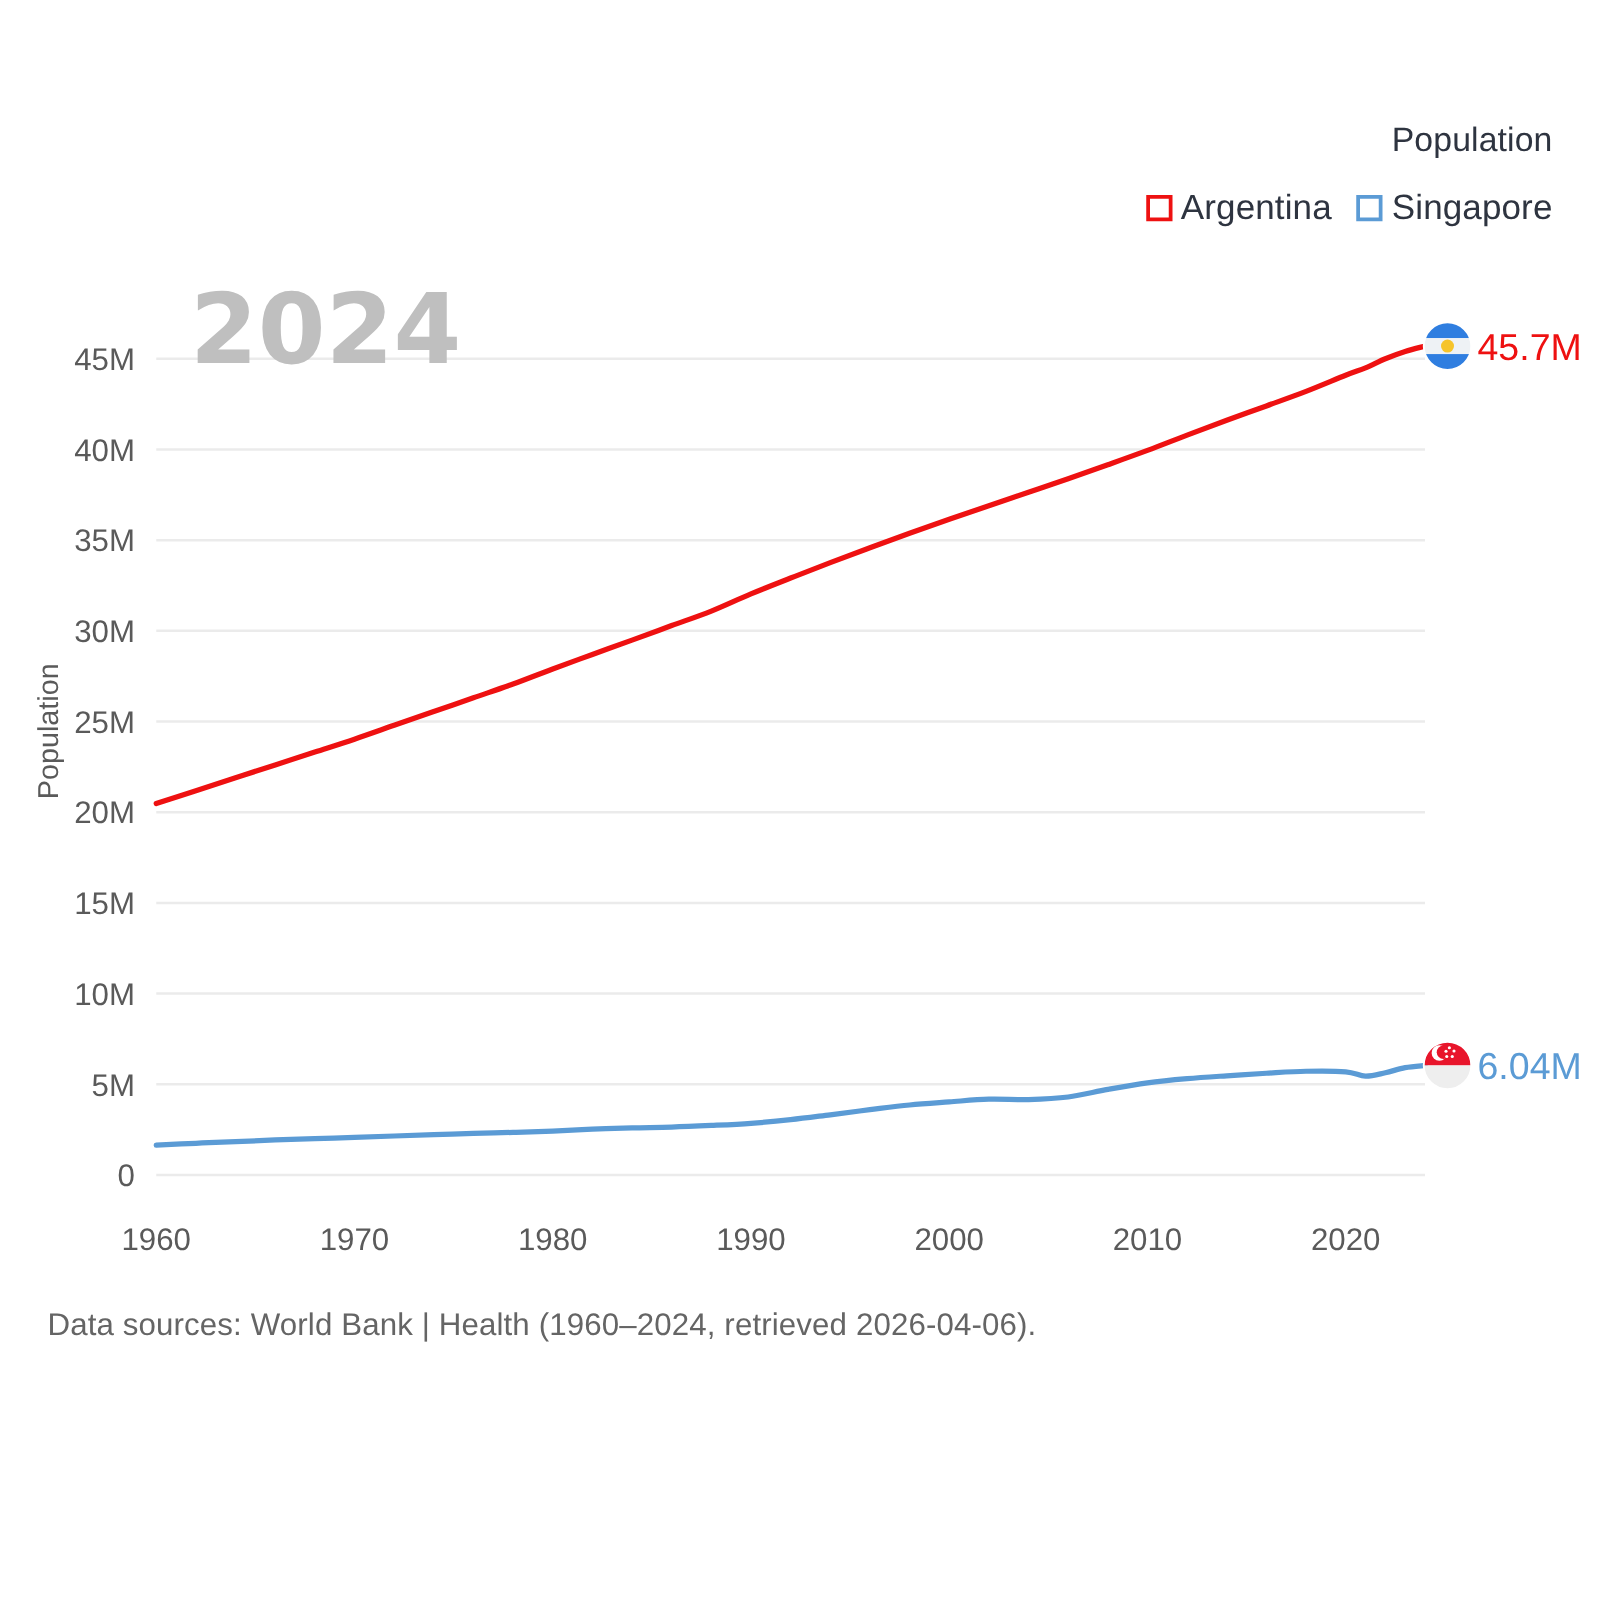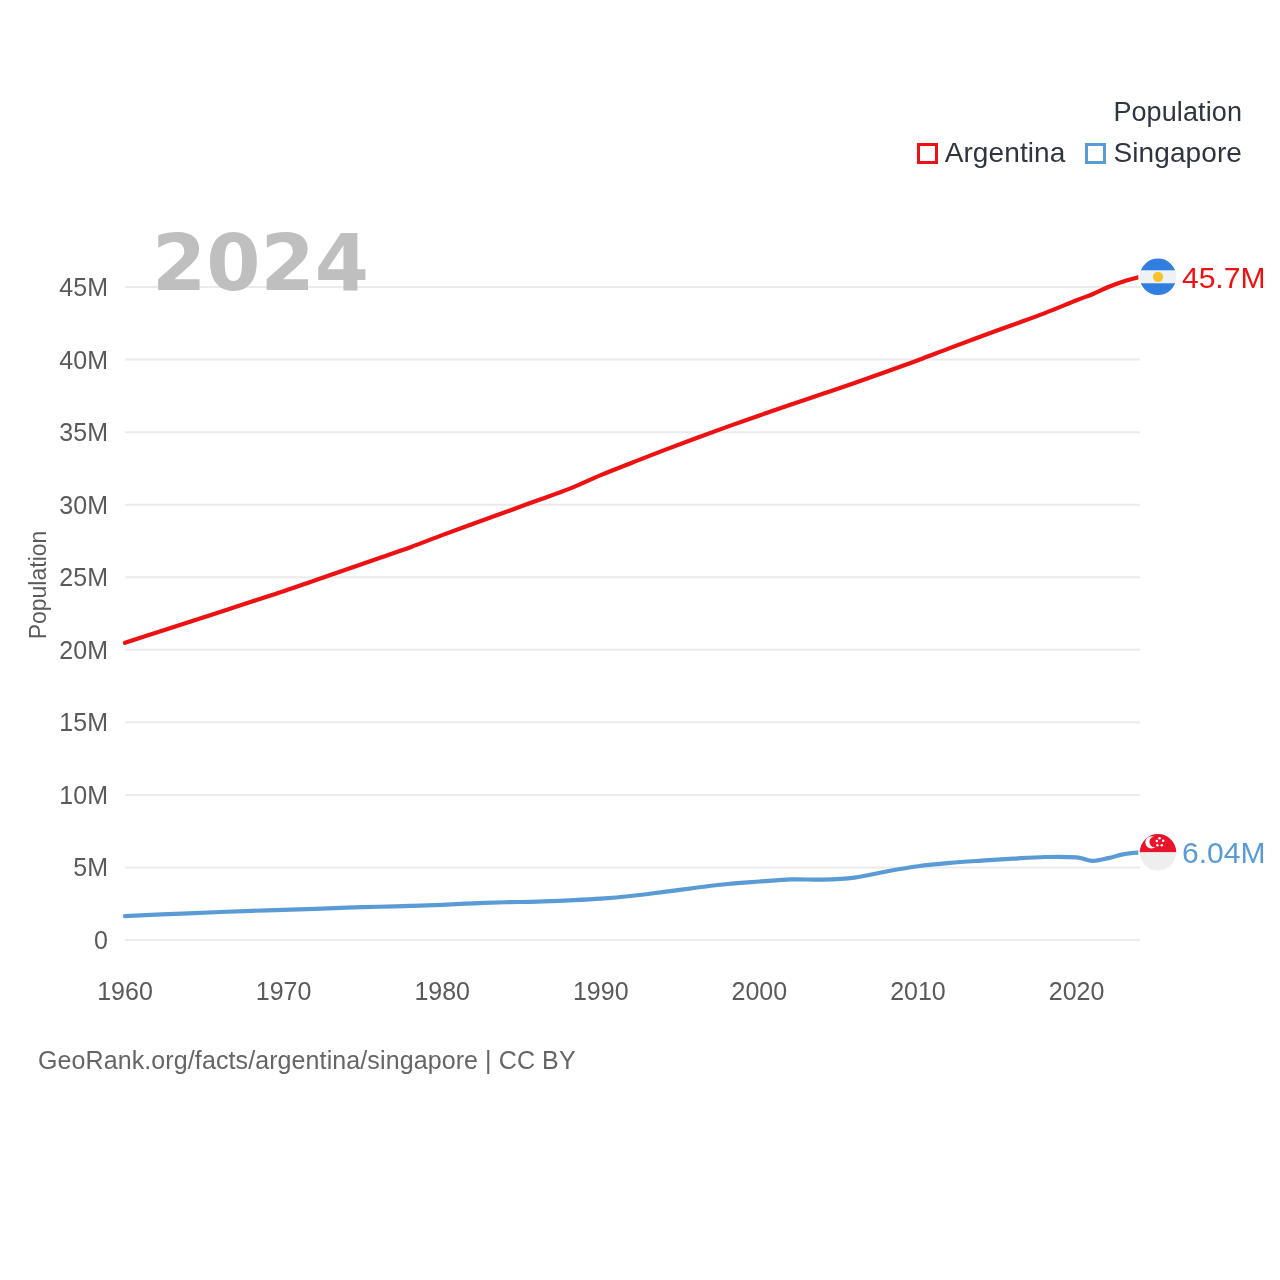--- a/index.html
+++ b/index.html
@@ -30,21 +30,21 @@
     top: 96px;
     text-align: right;
   }
   .legend-title {
     font-size: 27px;
     color: #2e3440;
     line-height: 1.2;
     letter-spacing: 0.1px;
   }
   .legend-items {
-    margin-top: 9px;
+    margin-top: 22px;
     display: flex;
     flex-direction: row;
     justify-content: flex-end;
     align-items: center;
     gap: 20px;
   }
   .legend-item {
     display: flex;
     flex-direction: row;
     align-items: center;
@@ -217,16 +217,16 @@
               <circle cx="-1.2" cy="-11.4" r="1.25" fill="#ffffff"></circle>
             </g>
             <circle cx="0" cy="0" r="19" fill="none" stroke="#ffffff" stroke-width="1.5"></circle>
             <text x="24" y="11" class="endpoint-value" fill="#5b9bd5">6.04M</text>
           </g>
         </g>
     </svg>
   </div>
 
   <div class="footer">
-    <div class="footer-line">GeoRank.org/facts/argentina/singapore | CC BY</div>
+    <div class="footer-line">Data sources: World Bank | Health (1960–2024, retrieved 2026-04-06).</div>
   </div>
 
 </div>
 
 </body></html>

